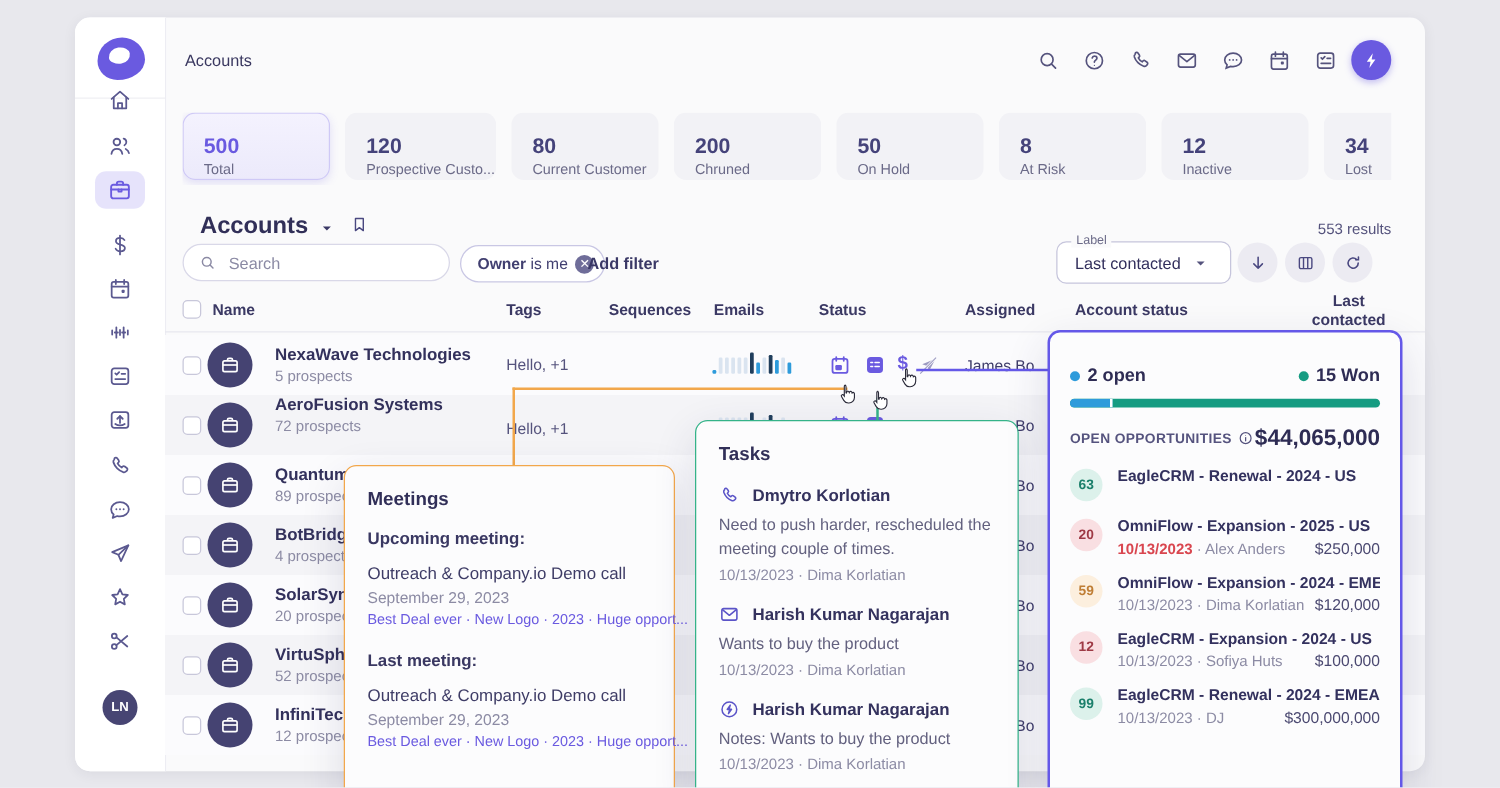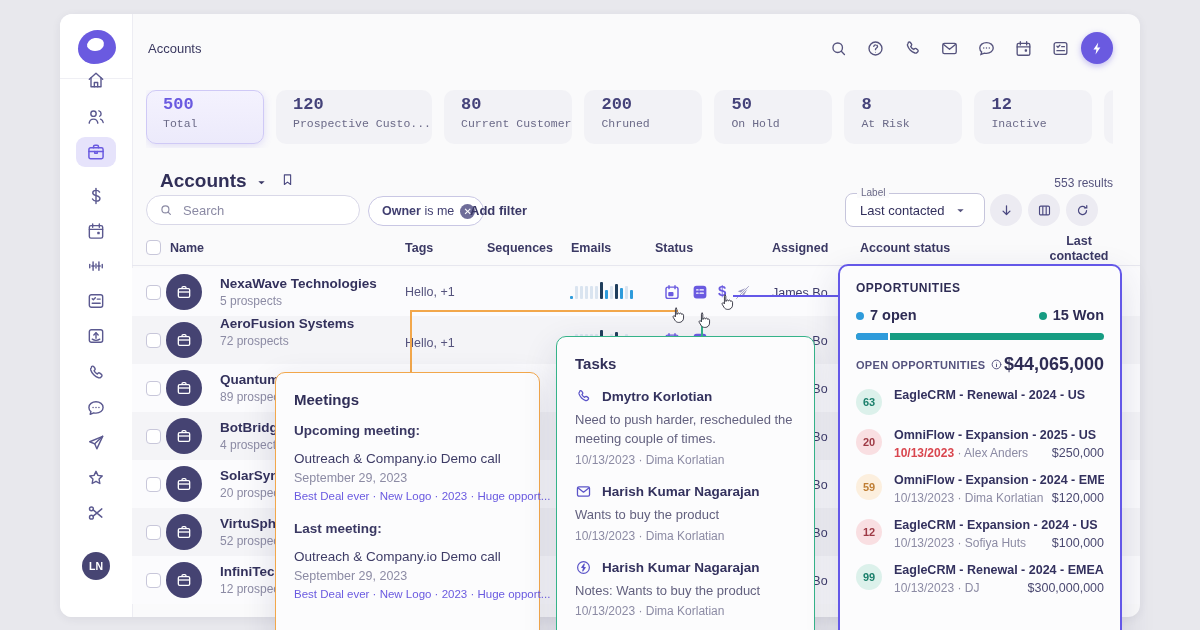--- a/index.html
+++ b/index.html
@@ -15,21 +15,21 @@
        border-radius:50% 50% 45% 55%/55% 45% 55% 45%;transform:rotate(-8deg);}
   .sic{width:20px;height:20px;}
   .pill{left:76px;top:137px;width:40px;height:30px;background:#E6E3FB;border-radius:9px;}
   .avatarLN{left:82px;top:552px;width:28px;height:28px;border-radius:50%;background:#474573;color:#fff;
        font-size:10.5px;font-weight:700;display:flex;align-items:center;justify-content:center;}
   .pagetitle{left:148px;top:41px;font-size:13px;color:#3A3860;}
   .hic{width:19px;height:19px;}
   .boltbtn{width:32px;height:32px;border-radius:50%;background:#6A5AE0;display:flex;align-items:center;justify-content:center;box-shadow:0 2px 6px rgba(106,90,224,.4);}
   
   .stats{left:146px;top:90px;width:967px;height:58px;display:flex;gap:12px;overflow:hidden;}
-  .card{flex:0 0 118px;height:54px;background:#F2F2F6;border-radius:10px;padding:4px 0 0 16px;box-sizing:border-box;border:1.5px solid transparent;font-family:Liberation Mono, monospace;}
+  .card{flex:0 0 118px;height:54px;background:#F2F2F6;border-radius:10px;padding:16px 0 0 16px;box-sizing:border-box;border:1.5px solid transparent;}
   .card.active{background:linear-gradient(180deg,#F4F2FE,#ECEAFB);border-color:#CFC9F6;box-shadow:0 2px 8px rgba(106,90,224,.18);}
   .cnum{font-size:17px;font-weight:800;color:#45437A;}
   .card.active .cnum{color:#6A5AE0;}
   .clab{font-size:11.5px;color:#6B6A88;margin-top:3px;white-space:nowrap;}
   
   .vtitle{font-size:19px;font-weight:800;color:#312F58;}
   .search{left:146px;top:195px;width:214px;height:30px;border:1px solid #D9D8E8;border-radius:16px;background:#fff;display:flex;align-items:center;padding:0 12px;box-sizing:border-box;gap:8px;}
   .search input{border:none;outline:none;font-size:13px;color:#33315C;width:150px;background:transparent;font-family:inherit;}
   .search input::placeholder{color:#8B8AA4;}
   .chip{left:368px;top:196px;height:28px;border:1px solid #C9C7E4;border-radius:15px;background:#fff;display:flex;align-items:center;padding:0 8px 0 13px;font-size:12.5px;color:#413F70;gap:6px;}
@@ -562,23 +562,22 @@
             <path d="M13 7.2 9.6 12h2.8L11 16.8 14.4 12h-2.8L13 7.2z"></path>
           </svg>
           <span>Harish Kumar Nagarajan</span>
         </div>
       <div class="tnote">Notes: Wants to buy the product</div>
       <div class="tmeta">10/13/2023 · Dima Korlatian</div>
     </div>
   </div>
 
   <div class="a popup opps">
-    <div class="otitle">OPPORTUNITIES</div>
     <div class="openwon">
-      <span><span class="dot" style="background:#2E9BDB;"></span><span>7 open</span></span>
+      <span><span class="dot" style="background:#2E9BDB;"></span><span>2 open</span></span>
       <span><span class="dot" style="background:#169C82;"></span><span>15 Won</span></span>
     </div>
     <div class="pbar">
         <span class="open" style="width:13%;"></span>
       </div>
     <div class="oophd">
       <span class="l">
           <span>OPEN OPPORTUNITIES</span>
         <svg width="13" height="13" viewBox="0 0 24 24" fill="none" stroke="#55537E" stroke-width="1.8" stroke-linecap="round">
             <circle cx="12" cy="12" r="8"></circle>

